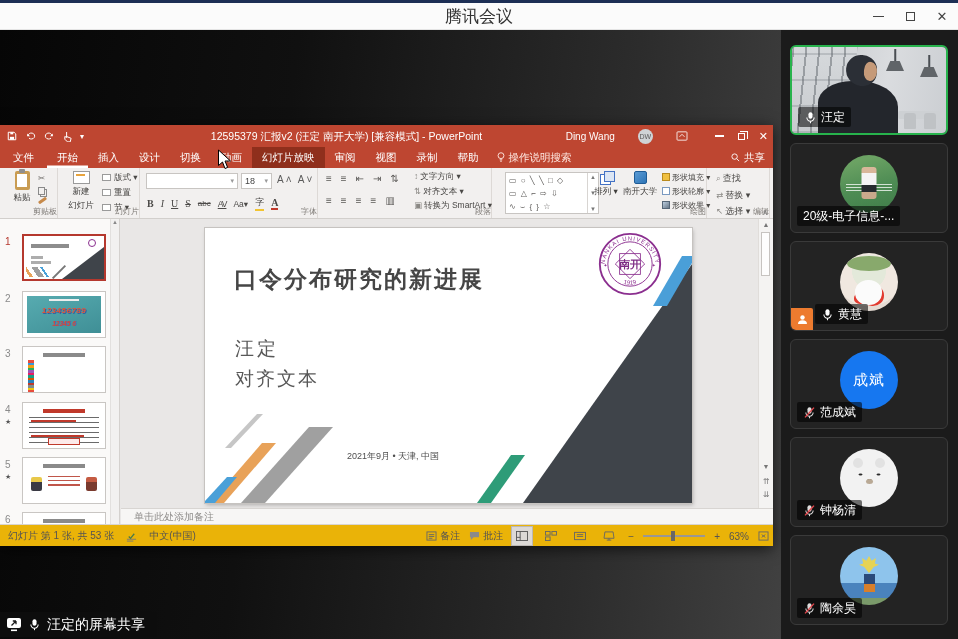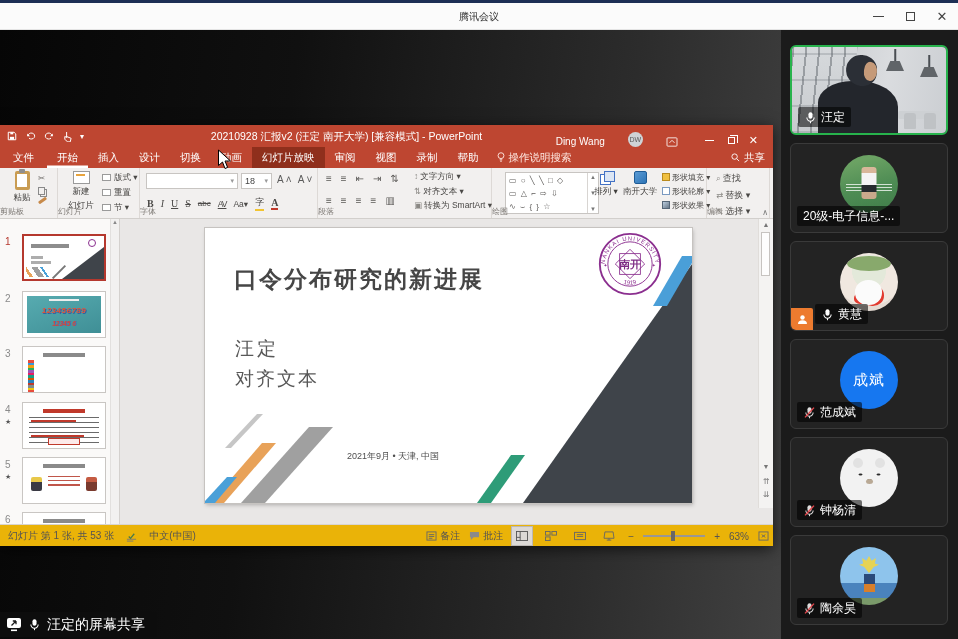--- a/index.html
+++ b/index.html
@@ -3,21 +3,21 @@
 <meta charset="utf-8">
 <style>
   *{margin:0;padding:0;box-sizing:border-box}
   html,body{width:958px;height:639px;overflow:hidden;background:#000;
     font-family:"Liberation Sans","DejaVu Sans",sans-serif;-webkit-font-smoothing:antialiased}
   .meeting{position:relative;width:958px;height:639px;background:#1a1a1a;overflow:hidden}
 
   
   .m-topstrip{position:absolute;left:0;top:0;width:100%;height:3px;background:#1d2f55}
   .m-titlebar{position:absolute;left:0;top:3px;width:100%;height:27px;background:#fbfbfb;border-bottom:1px solid #e4e4e4}
-  .m-title{position:absolute;left:0;right:0;top:0;height:29px;line-height:27px;text-align:center;font-size:10px;color:#333}
+  .m-title{position:absolute;left:0;right:0;top:0;height:29px;line-height:27px;text-align:center;font-size:17px;color:#333}
   .m-controls{position:absolute;right:0;top:0;height:27px;display:flex}
   .wbtn{width:32px;height:27px;display:flex;align-items:center;justify-content:center;color:#444;font-size:13px;cursor:default}
   .wbtn .maxbox{width:9px;height:9px;border:1.3px solid #444}
   .wbtn .minbar{width:11px;height:1.5px;background:#444}
 
   
   .stage{position:absolute;left:0;top:30px;width:781px;height:609px;overflow:hidden;
     background:linear-gradient(97deg,#060606 0%,#101010 35%,#2c2c2c 75%,#414141 100%)}
 
   
@@ -26,21 +26,21 @@
     background:
       radial-gradient(circle at 258px 8px, rgba(120,25,8,0) 9px, rgba(120,25,8,.5) 10px, rgba(120,25,8,.5) 13px, transparent 14px),
       radial-gradient(circle at 258px 8px, rgba(120,25,8,.55) 0 5px, transparent 6px),
       radial-gradient(circle at 160px 38px, rgba(120,25,8,0) 12px, rgba(120,25,8,.45) 13px 17px, transparent 18px),
       radial-gradient(circle at 40px 40px, rgba(120,25,8,0) 7px, rgba(120,25,8,.4) 8px 10px, transparent 11px),
       repeating-linear-gradient(45deg, rgba(110,22,6,.35) 0 4px, transparent 4px 14px)}
   .ppt-titlebar{position:relative;z-index:1;height:22px;background:#be4631;color:#fff}
   .qat{position:absolute;left:7px;top:0;height:22px;display:flex;align-items:center;gap:8px}
   .qat svg{display:block}
   .ppt-title{position:absolute;left:120px;right:200px;top:0;height:22px;line-height:22px;text-align:center;font-size:10.5px;color:#fff;white-space:nowrap;overflow:hidden}
-  .tb-right{position:absolute;right:15px;top:0;height:22px;display:flex;align-items:flex-end;gap:23px}
+  .tb-right{position:absolute;right:5px;top:0;height:22px;display:flex;align-items:center;gap:23px}
   .tb-user{font-size:10px}
   .tb-avatar{width:15px;height:15px;border-radius:50%;background:#cfd3d6;color:#5a5a5a;font-size:7px;display:flex;align-items:center;justify-content:center}
   .tb-ctrl{display:flex;align-items:center;gap:14px;margin-left:4px}
   .tb-ctrl .bar{width:9px;height:1.3px;background:#fff;display:block}
   .restore{width:7px;height:7px;border:1px solid #fff;position:relative;display:block}
   .restore::before{content:"";position:absolute;left:1.5px;top:-3px;width:7px;height:7px;border-top:1px solid #fff;border-right:1px solid #fff}
   .tb-x{font-size:11px;color:#fff}
 
   
   .ppt-tabs{position:relative;z-index:1;height:21px;background:#be4631;display:flex;align-items:stretch;font-size:10.5px;color:#fff}
@@ -48,21 +48,21 @@
   .ptab{padding:0 10px;display:flex;align-items:center;white-space:nowrap;cursor:default}
   .ptab.file{padding:0 13px}
   .ptab.active{box-shadow:inset 0 -2.5px 0 #fff}
   .ptab.hover{background:#8f2f1c}
   .tellme{display:flex;align-items:center;gap:4px;padding:0 8px;color:#ffe9e2}
   .tab-share{position:absolute;right:8px;top:0;height:21px;display:flex;align-items:center;gap:4px;color:#fff}
 
   
   .ribbon{position:relative;height:51px;background:#f2f0ef;border-bottom:1px solid #d2cfcc;display:flex;color:#3f3d3b}
   .rgroup{position:relative;height:100%;border-right:1px solid #ddd9d6}
-  .glabel{position:absolute;bottom:1px;left:0;right:0;text-align:left;font-size:8px;color:#7e7a76}
+  .glabel{position:absolute;bottom:1px;left:0;right:0;text-align:right;font-size:8px;color:#7e7a76}
   .g-clip{width:58px}.g-slides{width:82px}.g-font{width:178px}.g-para{width:174px}.g-draw{width:215px}.g-edit{width:63px}
   .bigbtn{position:absolute;top:3px;display:flex;flex-direction:column;align-items:center;gap:2px;font-size:8.5px;color:#3f3d3b}
   .paste-btn{left:7px;width:30px}
   .clipicon{width:15px;height:19px;background:#c99c52;border-radius:2px;position:relative}
   .clipicon::before{content:"";position:absolute;left:2.5px;top:3px;width:10px;height:13px;background:#fff}
   .clipicon::after{content:"";position:absolute;left:4.5px;top:-2px;width:6px;height:4px;background:#8f8f8f;border-radius:1px}
   .clip-col{position:absolute;left:38px;top:5px;display:flex;flex-direction:column;gap:4px;font-size:8.5px;color:#6d6a67}
   .i-copy{width:7px;height:8px;border:1px solid #8a8a8a;box-shadow:2px 2px 0 -1px #f2f0ef,2px 2px 0 0 #8a8a8a;display:block}
   .i-brush{width:9px;height:3px;background:#c78a4a;transform:rotate(-35deg);display:block;border-radius:1px}
   .newslide-btn{left:6px;width:34px}
@@ -258,21 +258,21 @@
             </svg>
           <svg width="11" height="10" viewBox="0 0 12 12">
               <path d="M9 6a4 3.6 0 1 0-1.2 2.6" fill="none" stroke="#fff" stroke-width="1.2"></path>
               <path d="M10 3v3.4H6.6z" fill="#fff"></path>
             </svg>
           <svg width="9" height="11" viewBox="0 0 10 12">
               <path d="M4 1v6M4 7l-2-1v3l3 3h3l1-4-5-2z" fill="none" stroke="#fff" stroke-width="1.1"></path>
             </svg>
           <span style="font-size:8px">▾</span>
         </div>
-        <div class="ppt-title">20210928 汇报v2 (汪定 南开大学) [兼容模式] - PowerPoint</div>
+        <div class="ppt-title">12595379 汇报v2 (汪定 南开大学) [兼容模式] - PowerPoint</div>
         <div class="tb-right">
           <span class="tb-user">Ding Wang</span>
           <span class="tb-avatar">DW</span>
           <svg width="12" height="10" viewBox="0 0 14 12">
               <rect x="1" y="1" width="12" height="10" rx="1" fill="none" stroke="#fff"></rect>
               <path d="M4 7l3-3 3 3" fill="none" stroke="#fff"></path>
             </svg>
           <span class="tb-ctrl">
             <span class="bar"></span>
             <span class="restore"></span>
@@ -536,20 +536,21 @@
           </div>
           <div class="vscroll">
             <div class="vs-up">▲</div>
             <div class="vs-thumb"></div>
             <div class="vs-down">▼</div>
             <div class="vs-prev">⇈</div>
             <div class="vs-next">⇊</div>
           </div>
         </div>
 
+        <div class="notes">单击此处添加备注</div>
 
         <div class="statusbar">
           <div class="sb-left">
             <span>幻灯片 第 1 张, 共 53 张</span>
             <svg class="langchk" viewBox="0 0 12 12">
                 <path d="M1 9h10M1 11h7" stroke="#777"></path>
                 <path d="M3 6l2 2 4-5" fill="none" stroke="#4a7a4a" stroke-width="1.4"></path>
               </svg>
             <span>中文(中国)</span>
           </div>

